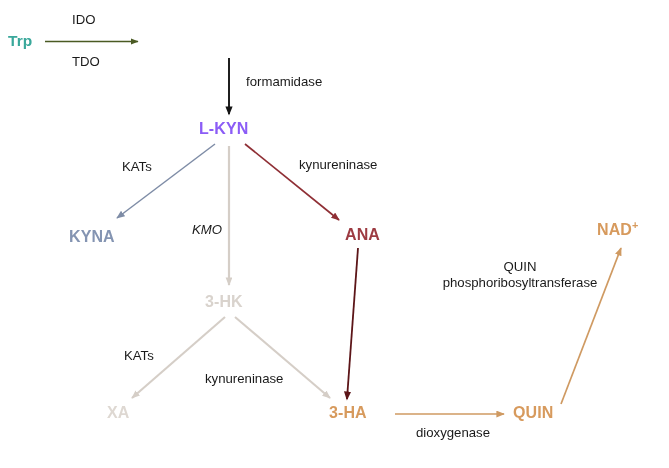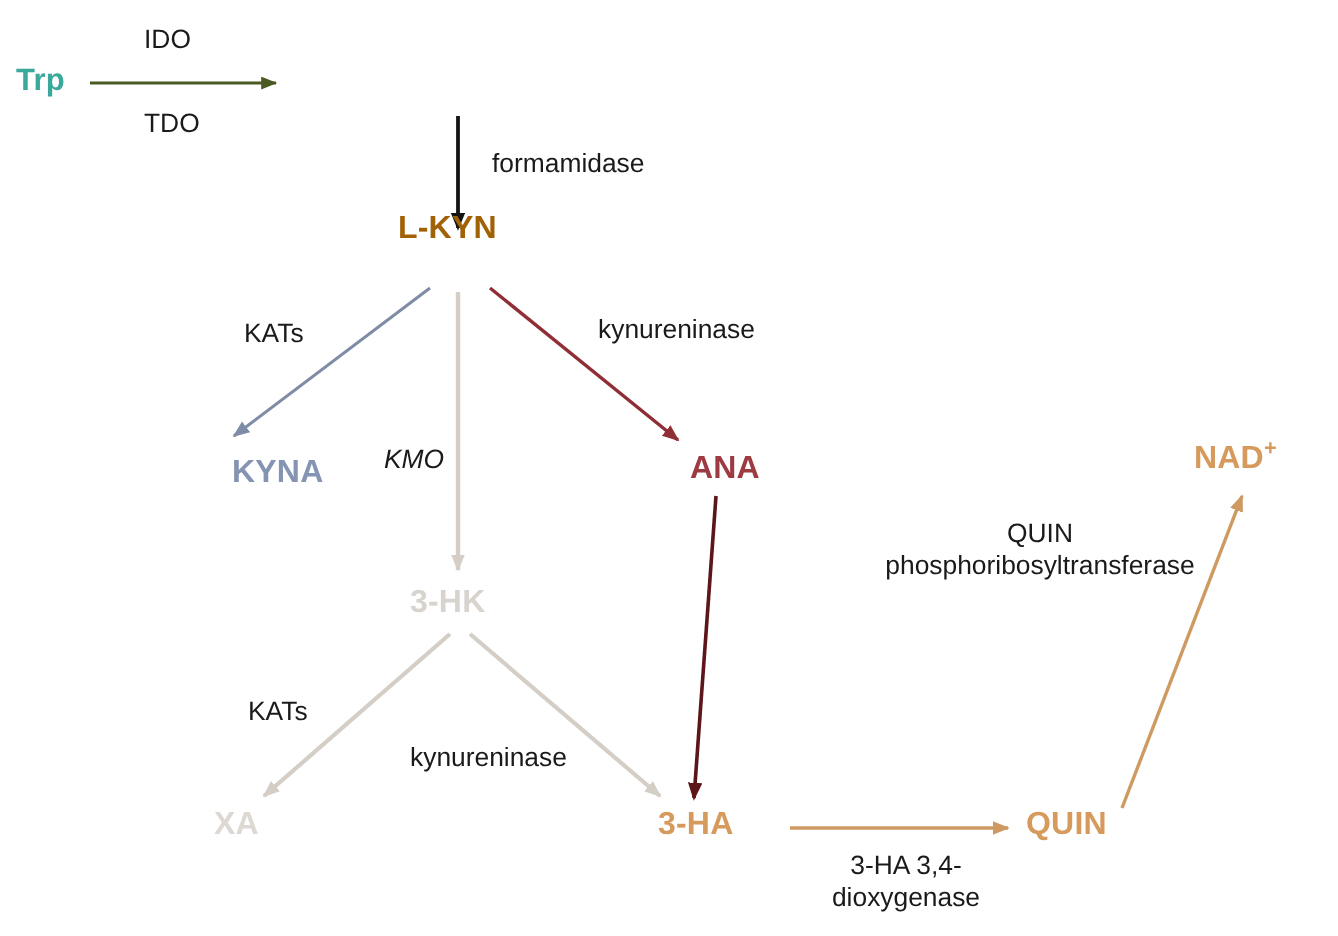--- a/index.html
+++ b/index.html
@@ -101,23 +101,23 @@
     <line x1="358" y1="248" x2="347" y2="399" stroke="#5c1518" stroke-width="1.8" marker-end="url(#h-darkmaroon)"></line>
 
     <line x1="395" y1="414" x2="504" y2="414" stroke="#cf9a62" stroke-width="1.7" marker-end="url(#h-orange)"></line>
 
     <line x1="561" y1="404" x2="621" y2="248" stroke="#cf9a62" stroke-width="1.7" marker-end="url(#h-orange)"></line>
   </svg>
 
   <div class="node" style="left:8px; top:33px; color:#3aa89b;">Trp</div>
 
 
-  <div class="node big" style="left:199px; top:107px; color:#a16207;">L-KYN</div>
+  <div class="node big" style="left:199px; top:121px; color:#8b5cf6;">L-KYN</div>
 
-  <div class="node big" style="left:69px; top:229px; color:#8494b2;margin-left:47px;">KYNA</div>
+  <div class="node big" style="left:69px; top:229px; color:#8494b2;">KYNA</div>
 
   <div class="node big" style="left:345px; top:227px; color:#9d3b42;">ANA</div>
 
   <div class="node big" style="left:205px; top:294px; color:#d9d3cd;">3-HK</div>
 
   <div class="node big" style="left:107px; top:405px; color:#ded8d2;">XA</div>
 
   <div class="node big" style="left:329px; top:405px; color:#d79a5d;">3-HA</div>
 
   <div class="node big" style="left:513px; top:405px; color:#d79a5d;">QUIN</div>
@@ -142,17 +142,16 @@
 
   <div class="enz" style="left:205px; top:371px;">kynureninase</div>
 
 
   <div class="enz multiline" style="left:414px; top:259px; width:212px;">
     <div>QUIN</div>
     <div>phosphoribosyltransferase</div>
   </div>
 
   <div class="enz multiline" style="left:390px; top:425px; width:126px;">
-    <div>3-HA 3,4-</div>
     <div>dioxygenase</div>
   </div>
 
 </div>
 
 </body></html>

